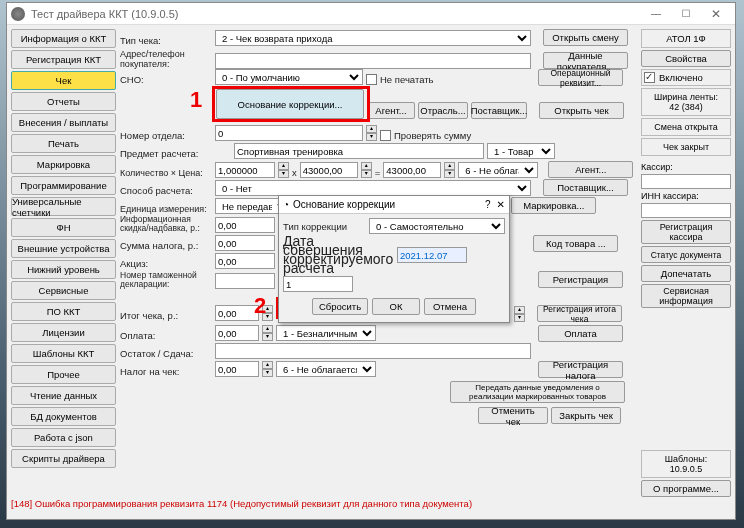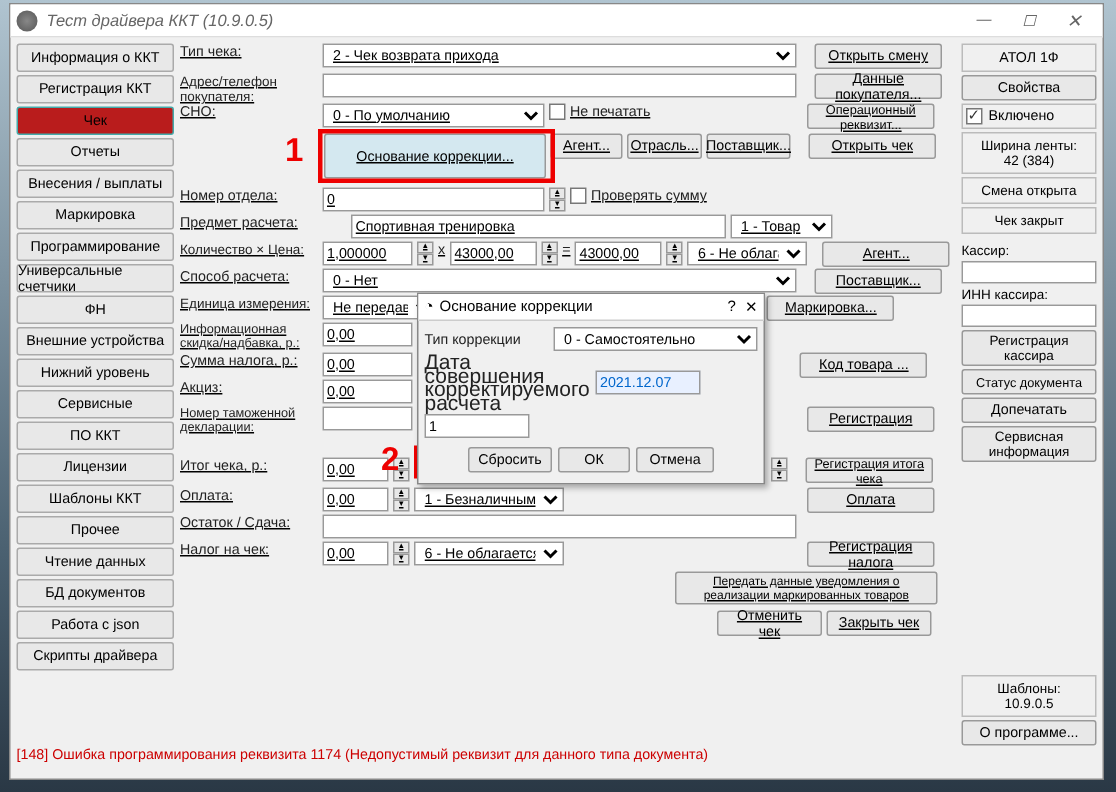--- a/index.html
+++ b/index.html
@@ -1,30 +1,30 @@
 <!DOCTYPE html>
 <html><head>
 <meta charset="utf-8">
 <style>
   * { box-sizing: border-box; margin: 0; padding: 0; font-family: 'Segoe UI', Tahoma, sans-serif; }
   body { background: linear-gradient(to bottom, #b0c4d0 0%, #4a6070 70%, #2a3845 100%); width: 744px; height: 528px; overflow: hidden; position: relative; }
   .window { position: absolute; top: 2px; left: 6px; width: 730px; height: 518px; background: #f0f0f0; border: 1px solid #888; }
-  .titlebar { height: 22px; display: flex; align-items: center; padding: 0 4px; background: #fff; border-bottom: 1px solid #ddd; font-size: 11px; color: #666; font-style: italic; }
+  .titlebar { height: 22px; display: flex; align-items: center; padding: 0 4px; background: #fff; border-bottom: 1px solid #ddd; font-size: 11px; color: #666; }
   .titlebar-icon { width: 14px; height: 14px; background: radial-gradient(circle,#888,#555); border-radius: 50%; margin-right: 6px; }
   .titlebar-spacer { flex: 1; }
   .winbtn { width: 30px; height: 20px; display: flex; align-items: center; justify-content: center; color: #666; font-size: 10px; }
   .winbtn.close { font-size: 12px; }
   .body { display: flex; height: calc(100% - 40px); padding: 4px; gap: 4px; }
   .sidebar { width: 105px; display: flex; flex-direction: column; gap: 2px; }
   .sidebtn { height: 19px; background: #e8e8e8; border: 1px solid #aaa; font-size: 9.5px; display: flex; align-items: center; justify-content: center; cursor: pointer; border-radius: 2px; }
-  .sidebtn.active { background: #b91c1c; border-color: #4aa; }
+  .sidebtn.active { background: #fde047; border-color: #4aa; }
   .main { flex: 1; position: relative; font-size: 9.5px; }
   .right { width: 90px; display: flex; flex-direction: column; gap: 2px; font-size: 9.5px; }
   .rpanel { border: 1px solid #bbb; background: #f0f0f0; padding: 3px 3px; text-align: center; }
-  .row { display: flex; align-items: flex-start; gap: 3px; position: absolute; left: 0; text-decoration: underline; }
+  .row { display: flex; align-items: flex-end; gap: 3px; position: absolute; left: 0; }
   .lbl { color: #222; }
   .sel, .inp { border: 1px solid #999; background: #fff; height: 16px; font-size: 9.5px; padding: 0 2px; }
   .btn { border: 1px solid #999; background: #e8e8e8; height: 17px; font-size: 9.5px; padding: 0 4px; display: inline-flex; align-items: center; justify-content: center; cursor: pointer; border-radius: 2px; }
   .spin { display: inline-flex; flex-direction: column; }
   .spinbtn { width: 11px; height: 8px; border: 1px solid #999; background: #e8e8e8; font-size: 6px; line-height: 5px; text-align: center; }
   .chk { width: 11px; height: 11px; border: 1px solid #777; background: #fff; display: inline-block; position: relative; }
   .chk.on::after { content:'✓'; position:absolute; top:-2px; left:0; font-size:10px; color:#333; }
   .highlight { position: absolute; border: 3px solid #e00; pointer-events: none; }
   .num-badge { position: absolute; color: #e00; font-weight: bold; font-size: 22px; }
   .modal { position: absolute; background: #f0f0f0; border: 1px solid #888; box-shadow: 2px 2px 4px rgba(0,0,0,.3); }
@@ -47,20 +47,21 @@
   </div>
 
   <div class="body">
 
     <div class="sidebar" id="sidebar">
         <div class="sidebtn">Информация о ККТ</div>
         <div class="sidebtn">Регистрация ККТ</div>
         <div class="sidebtn active">Чек</div>
         <div class="sidebtn">Отчеты</div>
         <div class="sidebtn">Внесения / выплаты</div>
+        <div class="sidebtn">Печать</div>
         <div class="sidebtn">Маркировка</div>
         <div class="sidebtn">Программирование</div>
         <div class="sidebtn">Универсальные счетчики</div>
         <div class="sidebtn">ФН</div>
         <div class="sidebtn">Внешние устройства</div>
         <div class="sidebtn">Нижний уровень</div>
         <div class="sidebtn">Сервисные</div>
         <div class="sidebtn">ПО ККТ</div>
         <div class="sidebtn">Лицензии</div>
         <div class="sidebtn">Шаблоны ККТ</div>

